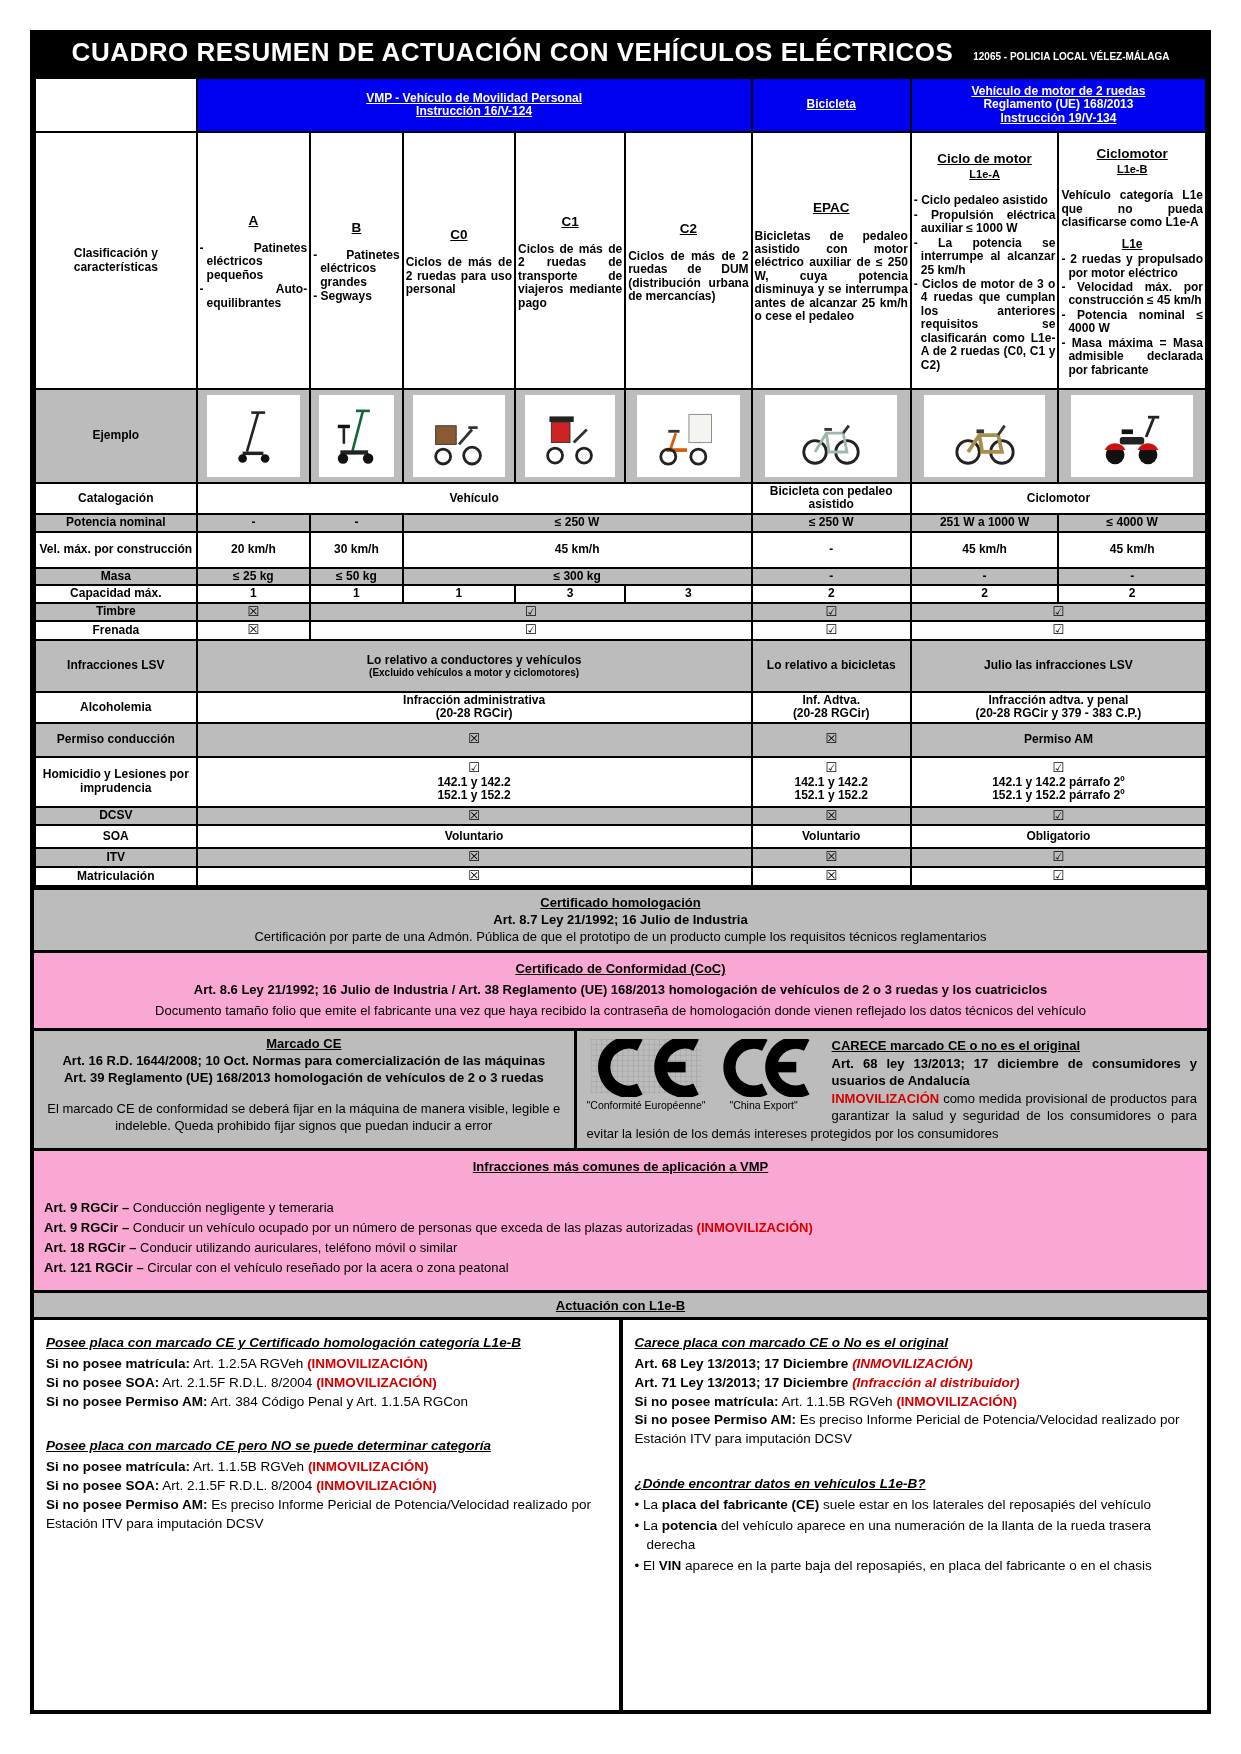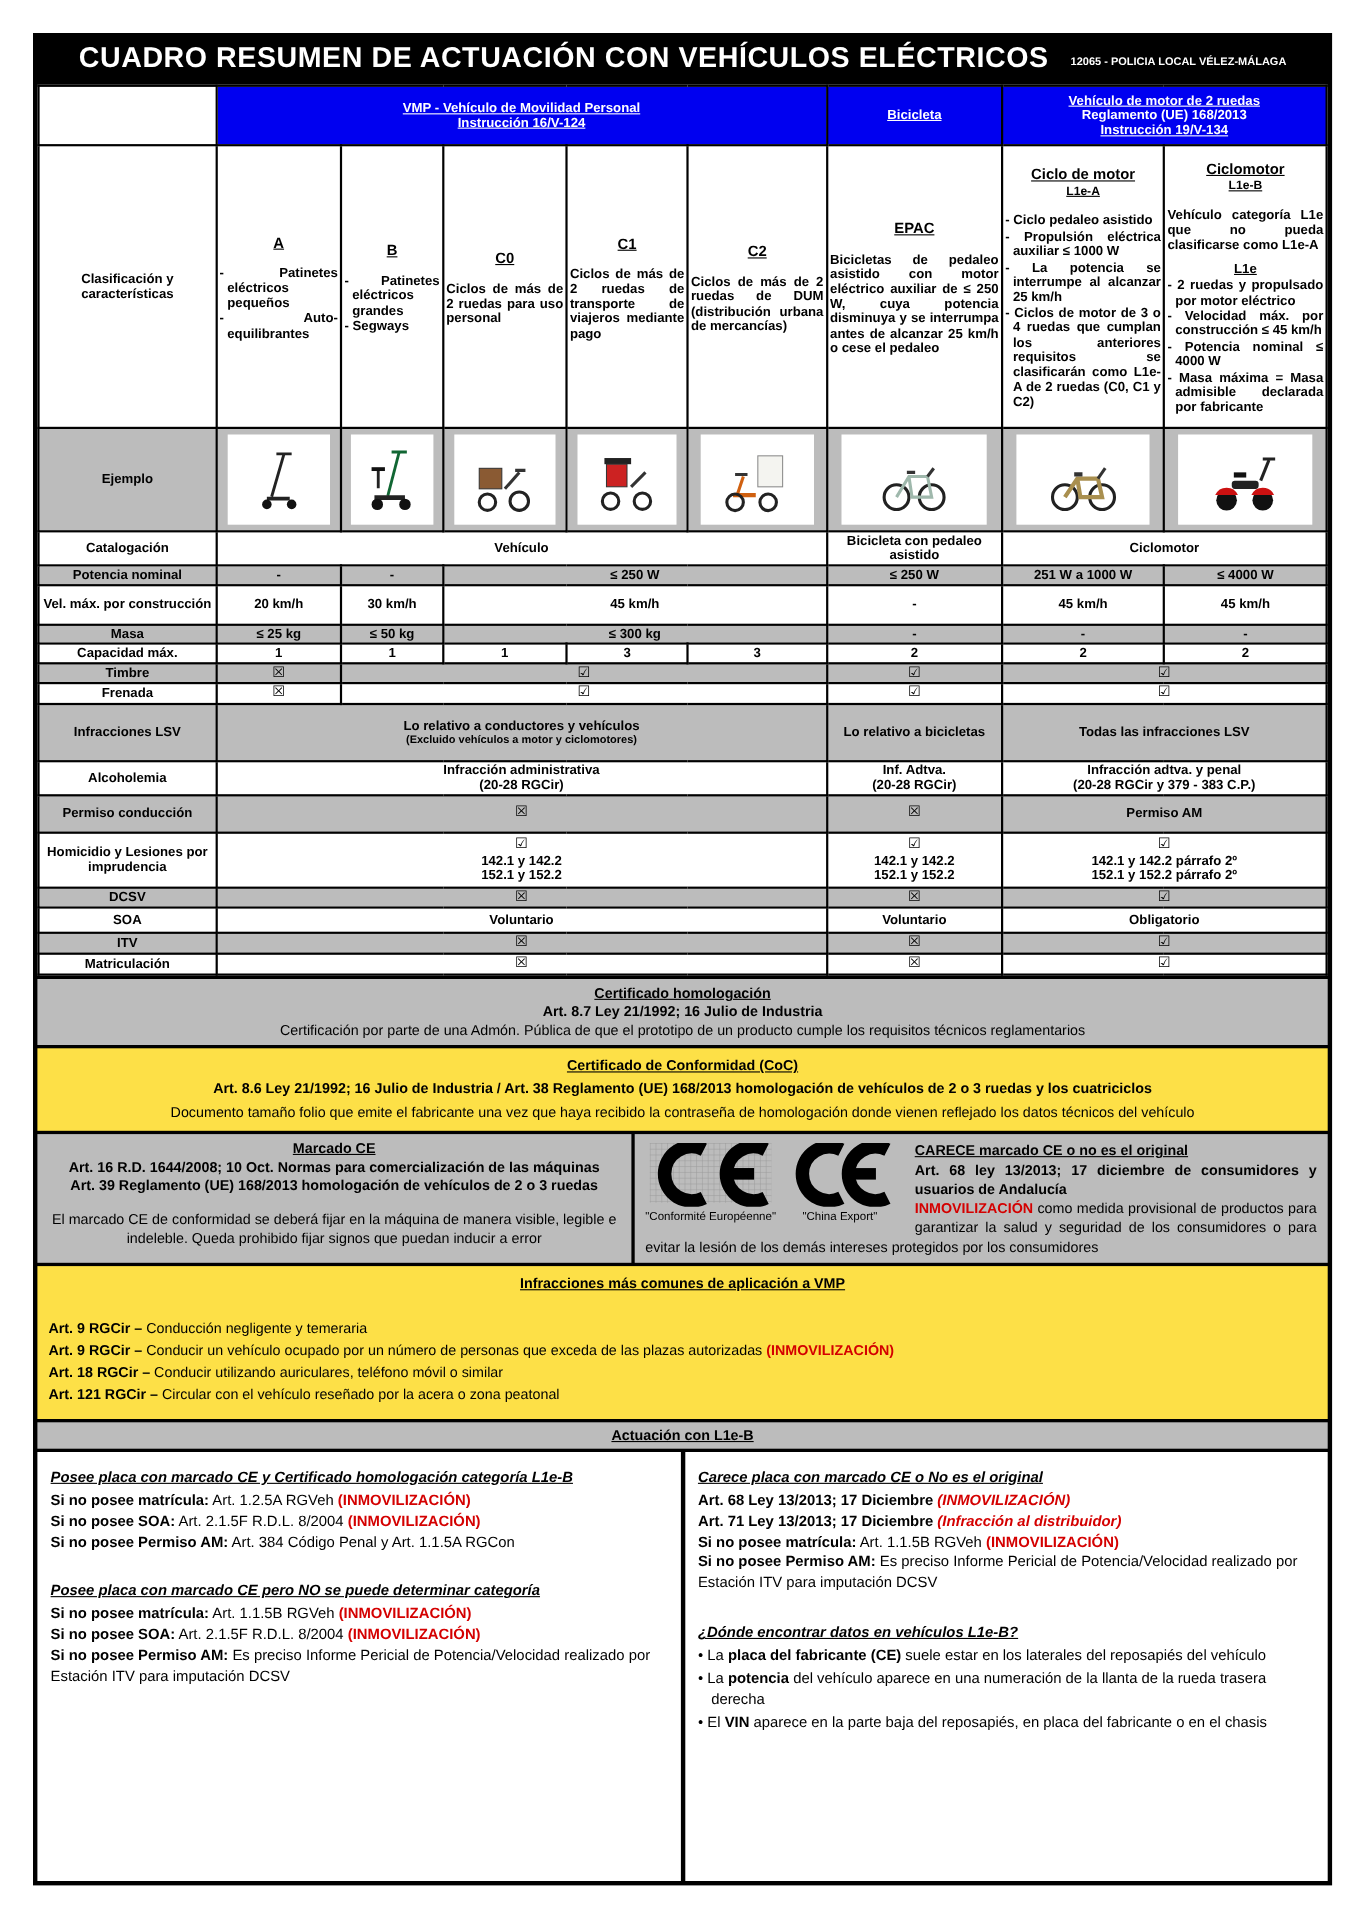--- a/index.html
+++ b/index.html
@@ -35,21 +35,21 @@
   .ph{background:#fff;width:86%;height:82px;margin:3px auto;display:flex;
       align-items:center;justify-content:center;}
   .chk{font-family:"DejaVu Sans",sans-serif;font-size:13px;}
   .small{font-size:10px;font-weight:bold;}
   
   .secbox{padding:5px 8px;text-align:center;font-size:13px;line-height:1.3;}
   .sectitle{font-weight:bold;text-decoration:underline;font-size:13px;}
   .bold{font-weight:bold;}
   .red{color:#d40000;font-weight:bold;}
   .graybg{background:#bcbcbc;}
-  .whitebg{background:#fde047;}
+  .whitebg{background:#f9a8d4;}
   
   .cerow{display:flex;gap:3px;}
   .cebox-left{width:46%;box-sizing:border-box;}
   .cebox-right{flex:1;box-sizing:border-box;text-align:left;padding:6px 10px;}
   .celogos{float:left;width:235px;margin:2px 10px 0 0;display:flex;gap:10px;
            align-items:flex-start;}
   .celogo{text-align:center;font-size:10.5px;line-height:1.1;}
   .cebox-right p{margin:0;text-align:justify;font-size:13px;line-height:1.35;}
   
   .infbox{text-align:left;padding:6px 10px 10px;}
@@ -320,21 +320,21 @@
         <td colspan="2"><span class="chk">☑</span></td>
       </tr>
 
       <tr class="gray" style="height:52px">
         <td class="gray seR">Infracciones LSV</td>
         <td class="gray" colspan="5">
           <div>Lo relativo a conductores y vehículos</div>
           <div class="small">(Excluido vehículos a motor y ciclomotores)</div>
         </td>
         <td class="gray seL seR">Lo relativo a bicicletas</td>
-        <td class="gray" colspan="2">Todas las infracciones LSV</td>
+        <td class="gray" colspan="2">Julio las infracciones LSV</td>
       </tr>
 
       <tr style="height:23px">
         <td class="seR">Alcoholemia</td>
         <td colspan="5">
           <div>Infracción administrativa</div>
           <div>(20-28 RGCir)</div>
         </td>
         <td class="seL seR">
           <div>Inf. Adtva.</div>

